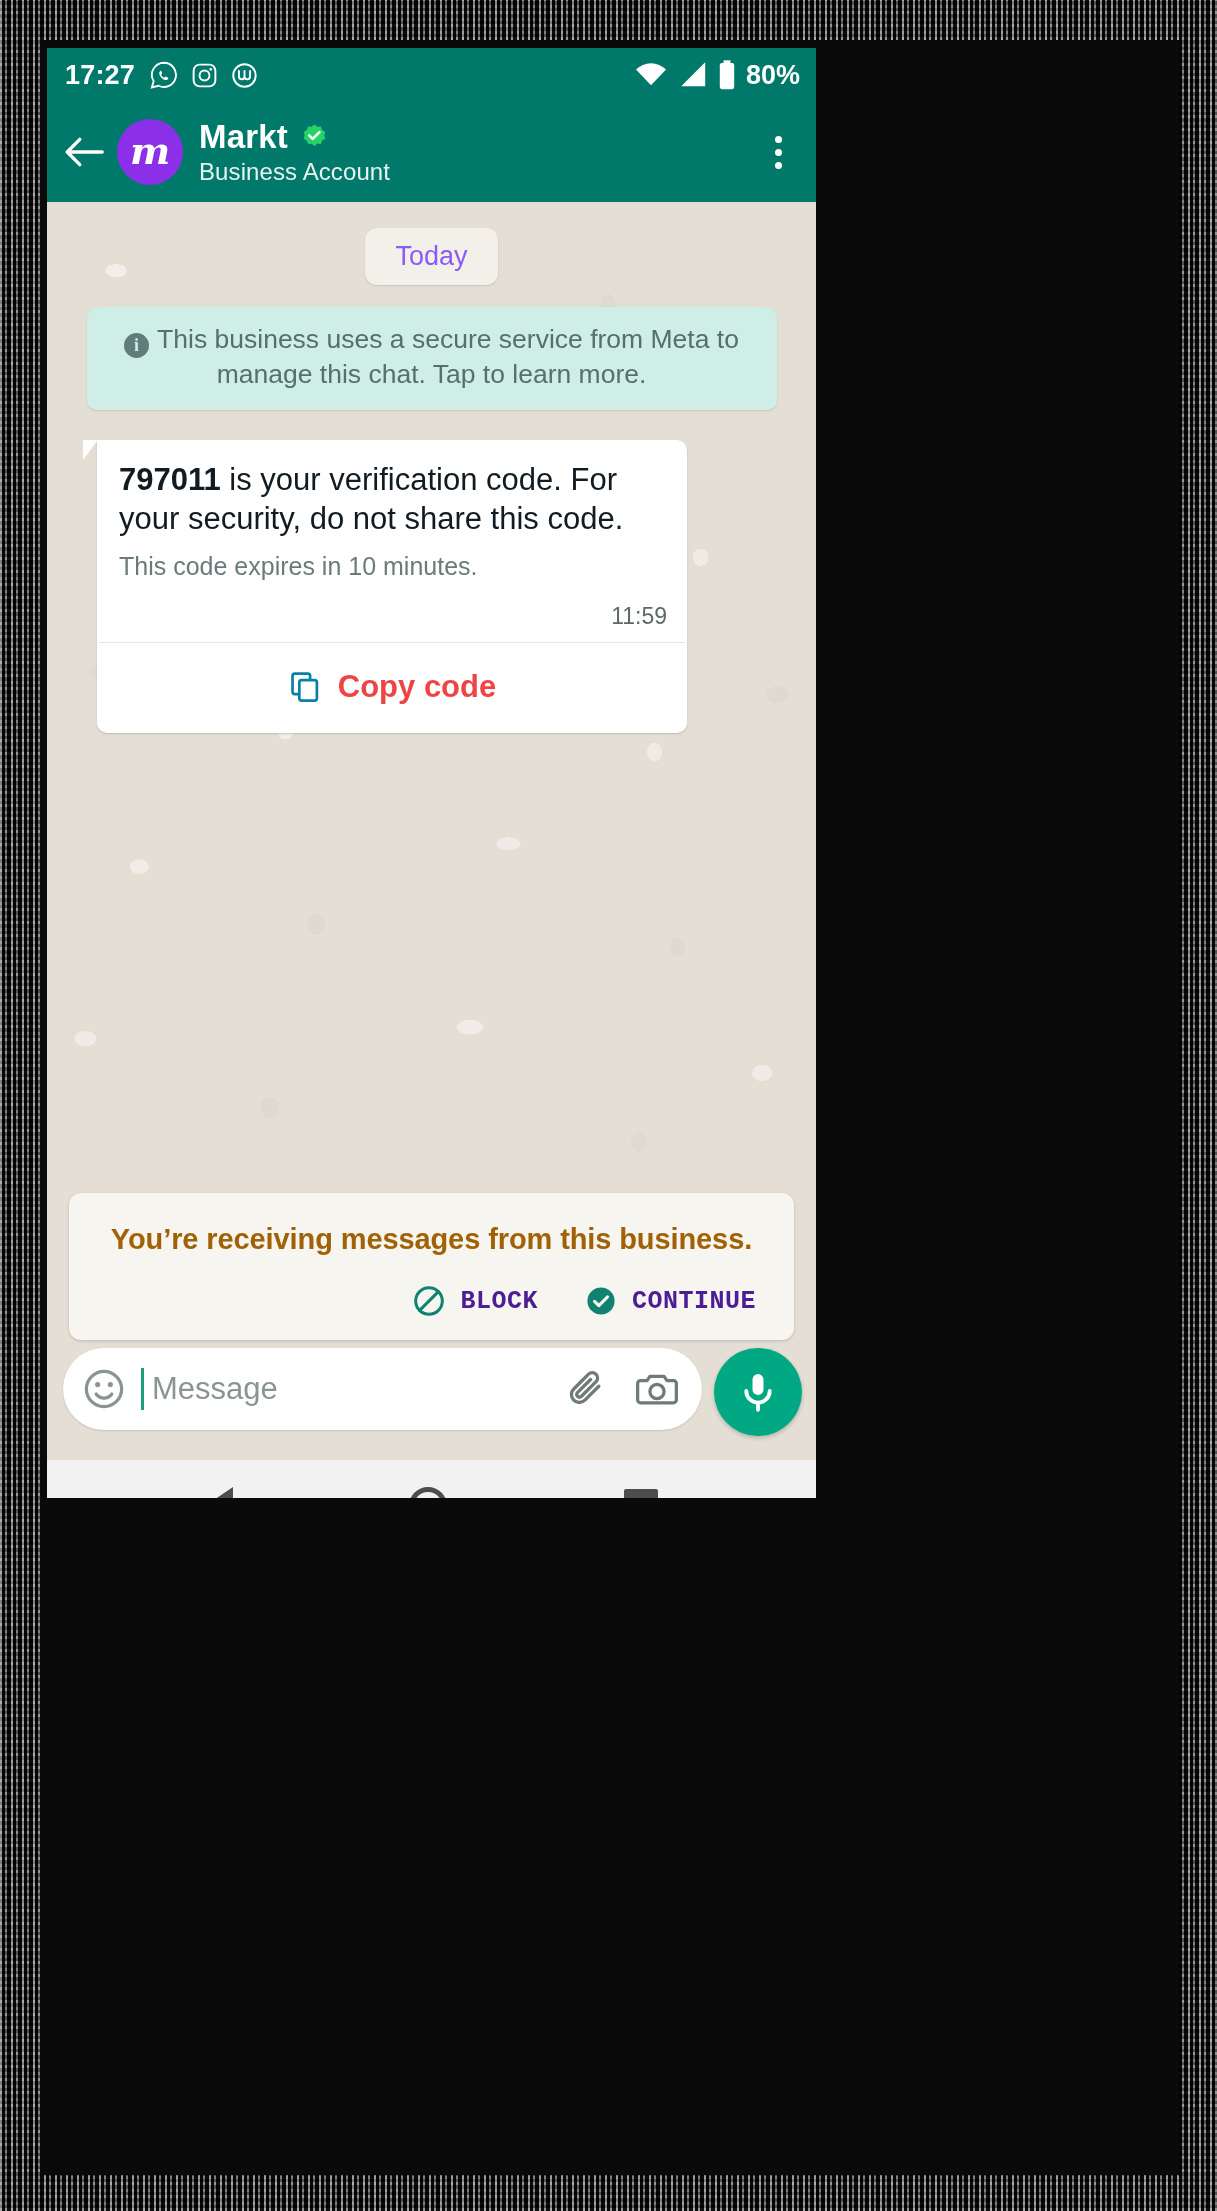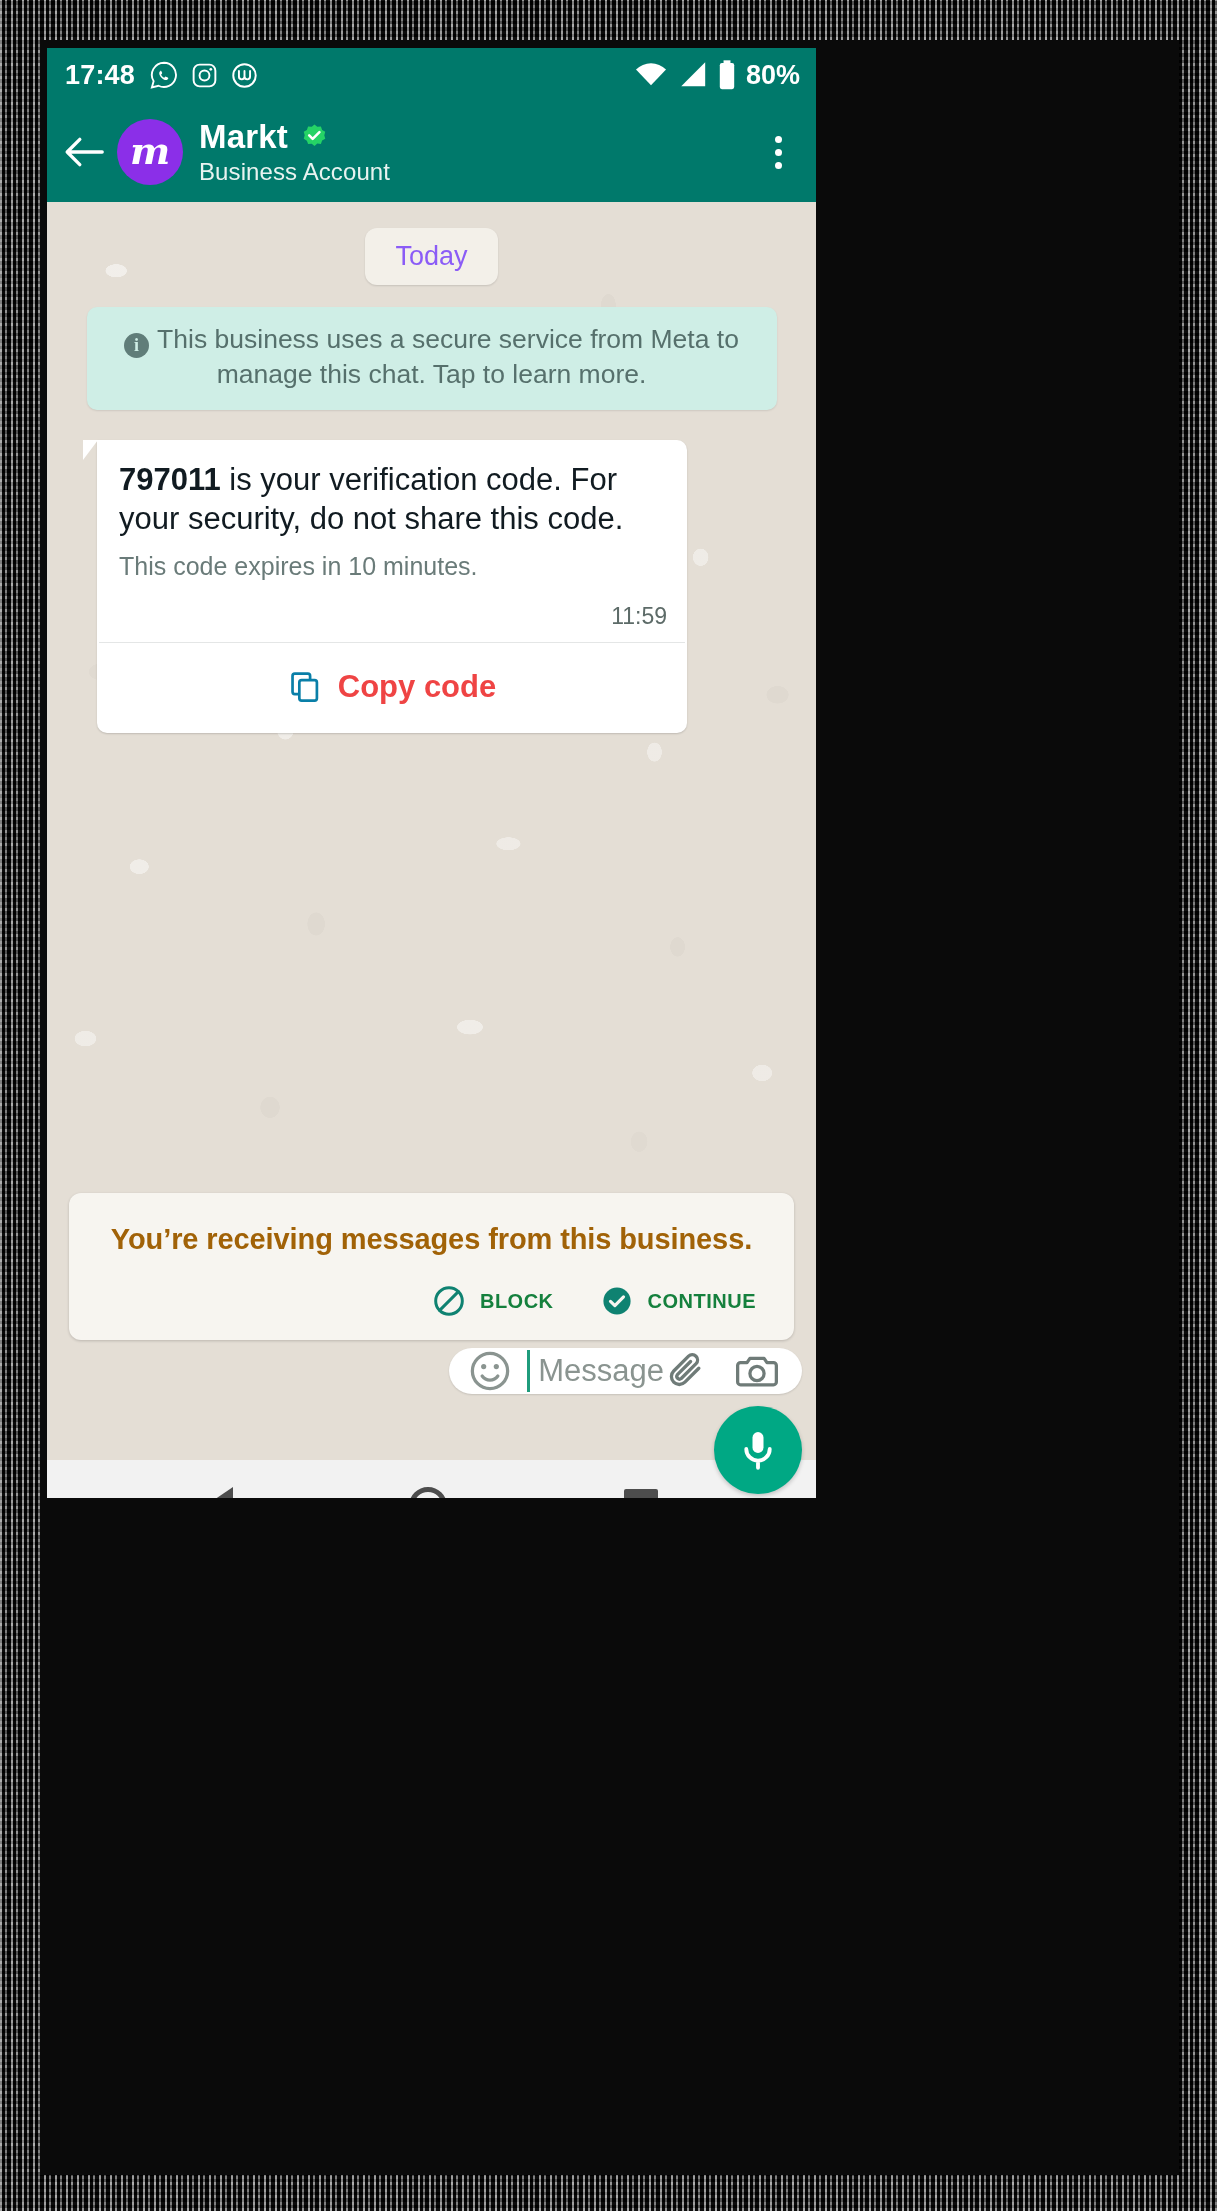--- a/index.html
+++ b/index.html
@@ -171,28 +171,28 @@
   
   .promptwrap { position: absolute; left: 0; right: 0; bottom: 0; z-index: 3; padding: 0 22px 8px; }
   .promptcard {
     background: #f7f5f0; border-radius: 12px;
     padding: 30px 26px 22px;
     box-shadow: 0 1px 3px rgba(0,0,0,.18);
   }
   .prompt-text { font-size: 29px; font-weight: 700; color: #a16207; text-align: center; letter-spacing: -.1px; }
   .prompt-actions { display: flex; justify-content: flex-end; align-items: center; gap: 46px; margin-top: 28px; padding-right: 12px; }
   .pbtn { display: flex; align-items: center; gap: 14px; cursor: pointer; }
-  .pbtn .ptxt { color: #15803d; font-size: 20px; font-weight: 700; letter-spacing: .5px; }
+  .pbtn .ptxt { color: #4c1d95; font-size: 25px; font-weight: 700; letter-spacing: .5px; font-family: Liberation Mono, monospace; }
 
   
   .inputbar {
     height: 112px; background: #e4ded5;
-    display: flex; align-items: flex-end; gap: 12px;
+    display: flex; align-items: flex-start; gap: 12px;
     padding: 0 14px 12px 16px;
-    position: relative; z-index: 4; flex-direction: column;
+    position: relative; z-index: 4;
   }
   .inputfield {
     flex: 1; height: 82px; background: #fff; border-radius: 44px;
     display: flex; align-items: center; gap: 0;
     padding: 0 22px 0 18px;
     box-shadow: 0 1px 2px rgba(0,0,0,.13);
   }
   .caret { width: 3px; height: 42px; background: #1f9c7c; margin-left: 14px; flex: none; }
   .placeholder { font-size: 31px; color: #8a9490; margin-left: 8px; flex: 1; }
   .ib-icon { flex: none; display: flex; align-items: center; justify-content: center; }
@@ -216,21 +216,21 @@
 </head>
 <body>
 
 <div id="frame">
   <div id="noise"></div>
   <div id="innerblack"></div>
 
   <div id="phone">
 
     <div class="statusbar">
-      <span class="sb-time">17:48</span>
+      <span class="sb-time">17:27</span>
       <span class="sb-icons-left">
         <svg width="30" height="30" viewBox="0 0 24 24">
           <path d="M12 2.2a9.7 9.7 0 0 0-8.3 14.7L2.3 22l5.3-1.4A9.7 9.7 0 1 0 12 2.2z" fill="none" stroke="#fff" stroke-width="1.5"></path>
           <path d="M9 8.4c.3-.1.6 0 .8.4l.7 1.4c.1.3 0 .5-.2.7l-.4.4c-.2.2-.2.4-.1.6.4.8 1.3 1.7 2.1 2.1.2.1.4.1.6-.1l.4-.4c.2-.2.4-.3.7-.2l1.4.7c.4.2.5.5.4.8-.2.7-.9 1.2-1.7 1.2-2.4 0-5.5-3.1-5.5-5.5 0-.8.5-1.6 1.2-1.8z" fill="#fff"></path>
         </svg>
         <svg width="29" height="29" viewBox="0 0 24 24">
           <rect x="3" y="3" width="18" height="18" rx="5" fill="none" stroke="#fff" stroke-width="1.6"></rect>
           <circle cx="12" cy="12" r="4.1" fill="none" stroke="#fff" stroke-width="1.6"></circle>
           <circle cx="17.2" cy="6.9" r="1.15" fill="#fff"></circle>
         </svg>

